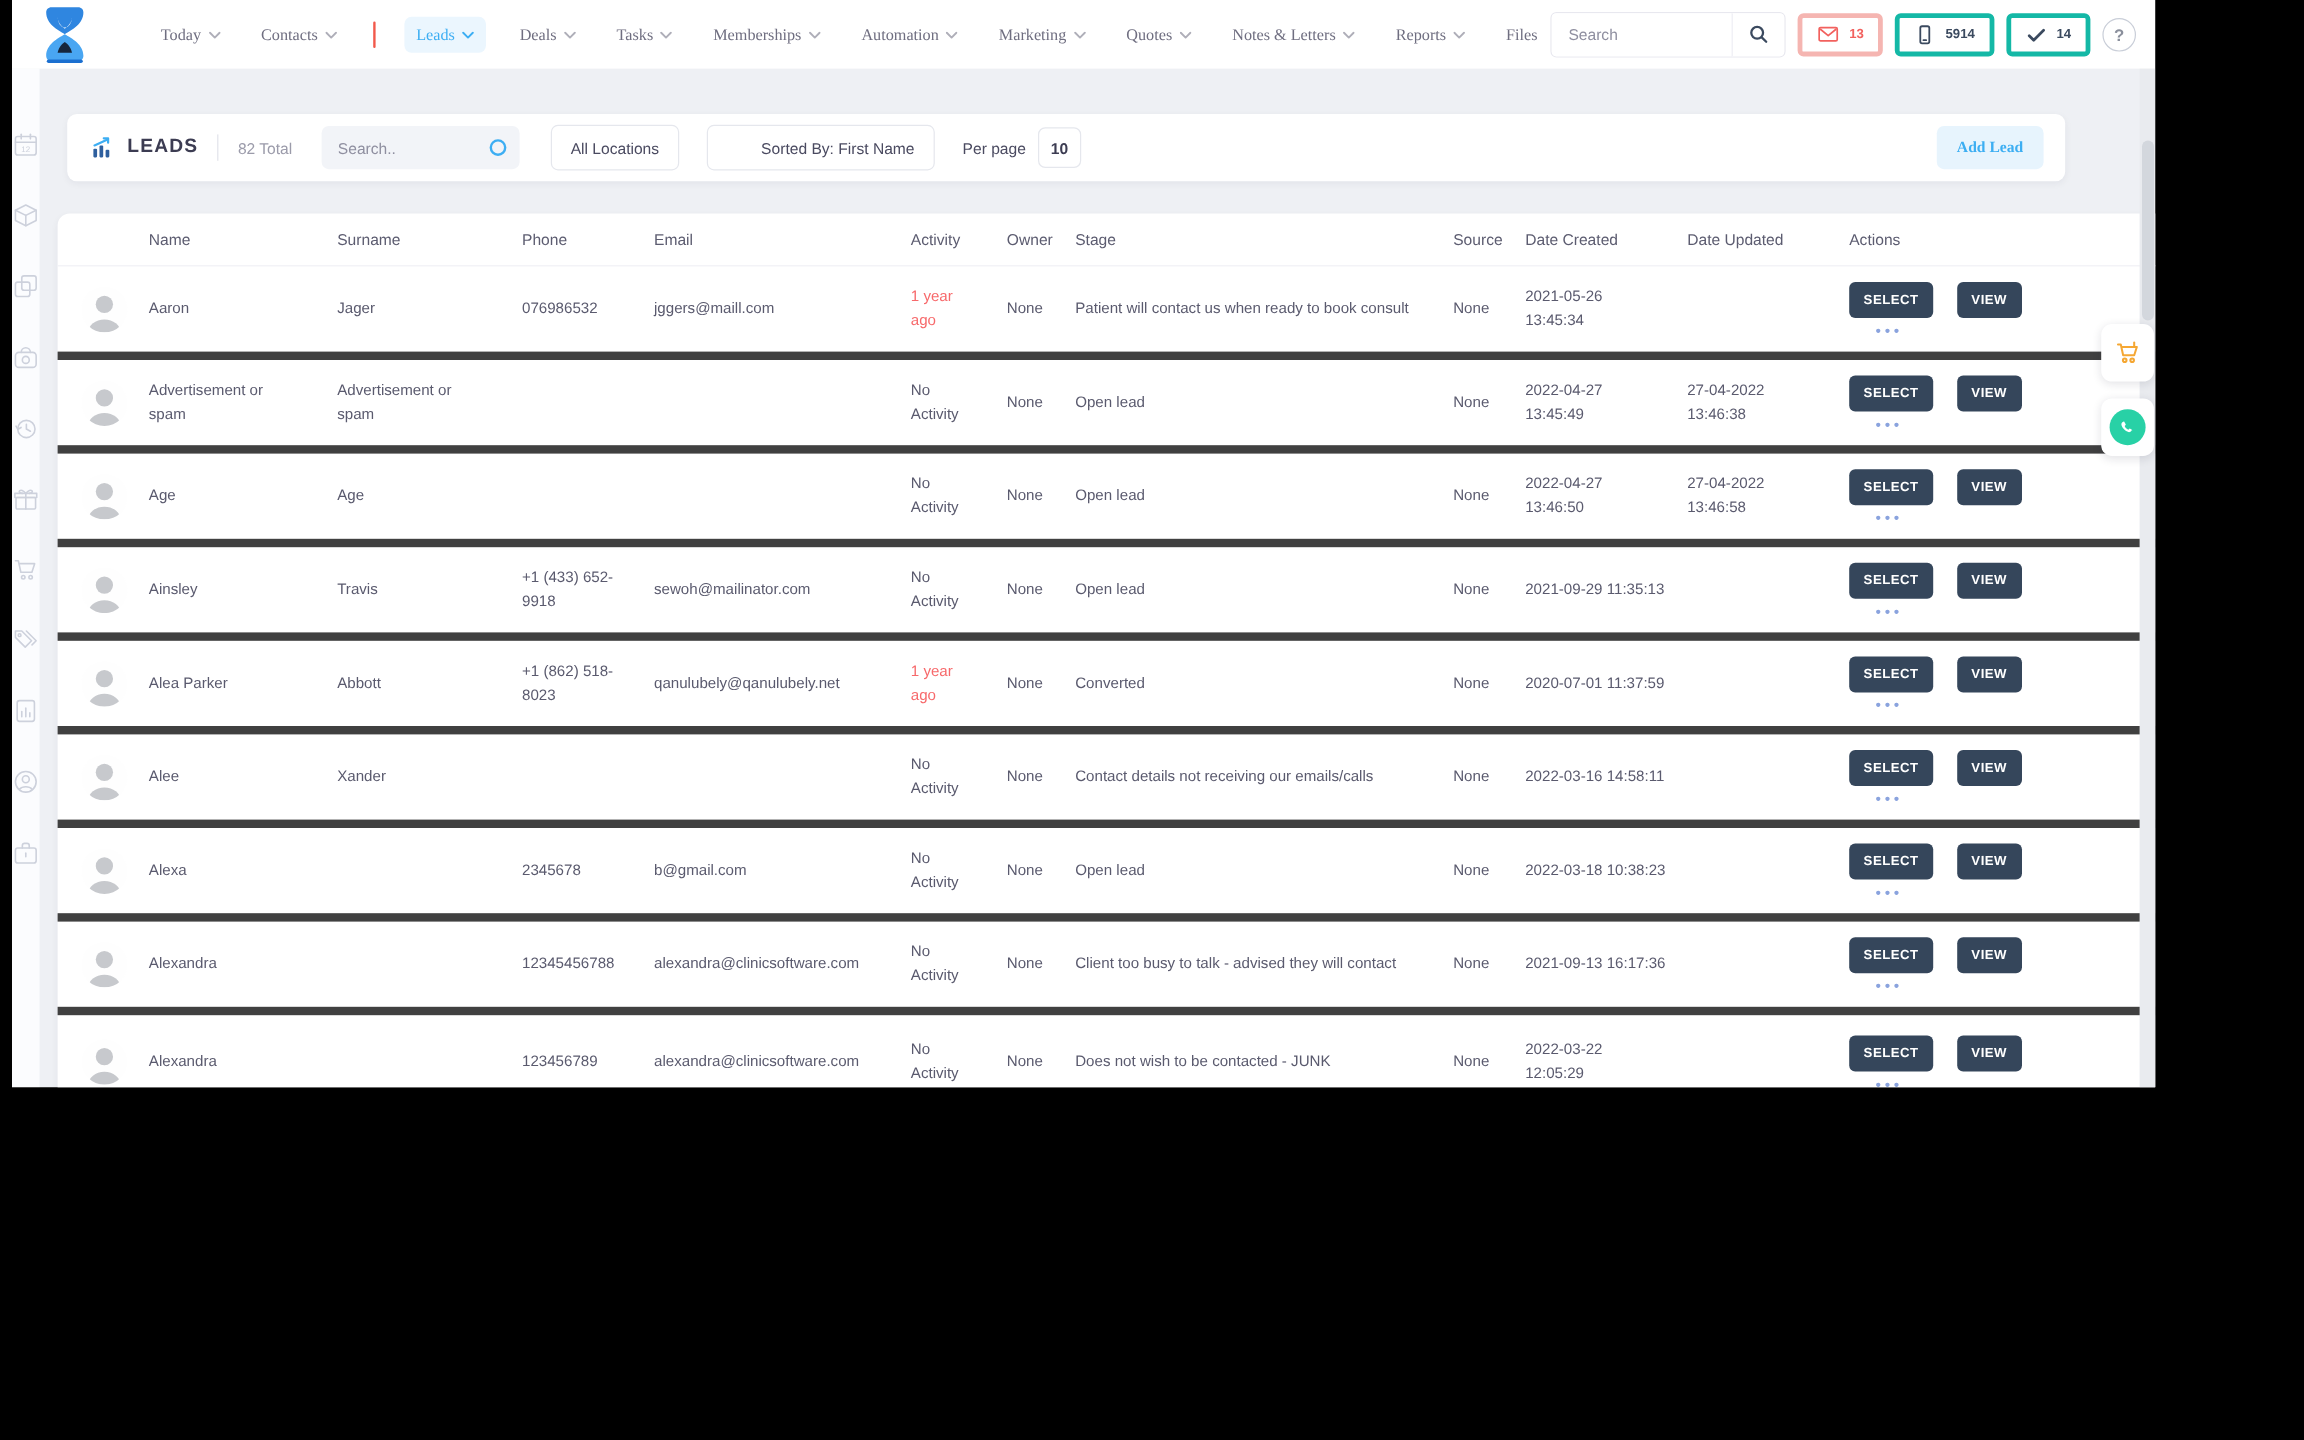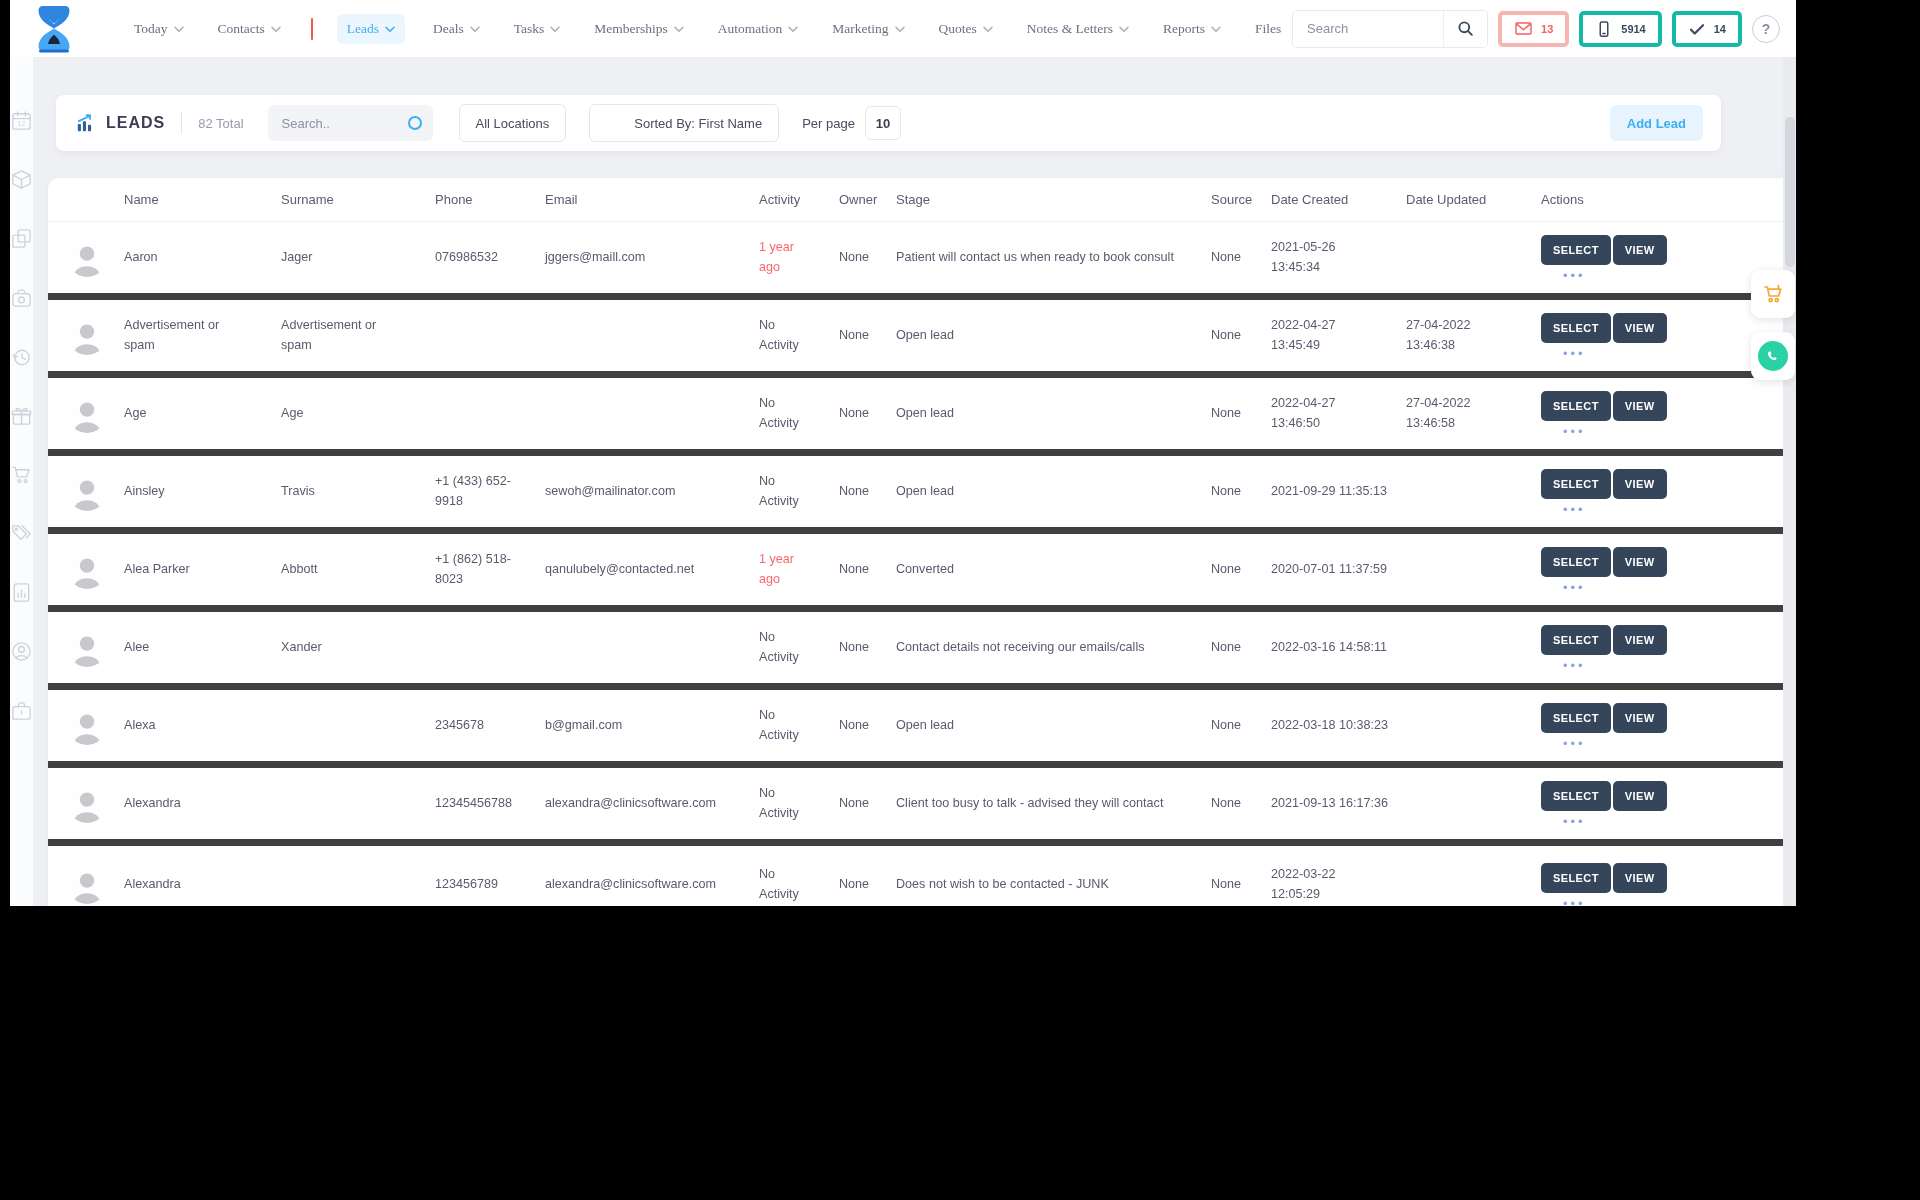--- a/index.html
+++ b/index.html
@@ -37,38 +37,38 @@
   .tb-divider { width:1px; height:22px; background:#e2e3ea; margin:0 16px; }
   .tb-total { font-size:13px; color:#9b9baa; margin-right:24px; white-space:nowrap; }
   .tb-search { position:relative; width:165px; height:36px; margin-right:26px; }
   .tb-search input { width:100%; height:100%; border:none; outline:none; background:#f2f4f8; border-radius:6px; padding:0 36px 0 14px; font-size:13px; color:#55556b; font-family:inherit; }
   .tb-search input::placeholder { color:#8f8fa0; }
   .tb-search .ring { position:absolute; right:11px; top:11px; width:14px; height:14px; border:2.2px solid #3daef3; border-radius:50%; }
   .tb-box { height:38px; border:1px solid #e5e7ed; border-radius:6px; background:#fff; display:flex; align-items:center; padding:0 16px; font-size:13px; color:#4a4a60; margin-right:23px; cursor:pointer; white-space:nowrap; }
   .tb-box.sort { min-width:180px;padding-left:44px; }
   .pp-label { font-size:13px; color:#4a4a60; margin-right:10px; white-space:nowrap; }
   .pp-box { width:36px; height:34px; border:1px solid #e5e7ed; border-radius:6px; display:flex; align-items:center; justify-content:center; font-size:13px; font-weight:bold; color:#3c3c52; cursor:pointer; }
-  .add-lead { margin-left:auto; height:36px; border:none; background:#e7f4fd; color:#3caef2; font-size:13px; font-weight:bold; border-radius:6px; padding:0 17px; cursor:pointer; font-family:Liberation Sans, sans-serif; }
+  .add-lead { margin-left:auto; height:36px; border:none; background:#e7f4fd; color:#3caef2; font-size:13px; font-weight:bold; border-radius:6px; padding:0 17px; cursor:pointer; font-family:Liberation Serif, serif; }
 
   
   .table-card { margin:27px 0 0 15px; width:1784px; background:#fff; border-radius:10px; box-shadow:0 2px 6px rgba(23,28,50,.05); }
   .grid-row { display:grid; grid-template-columns:76px 157px 154px 110px 214px 80px 57px 315px 60px 135px 135px 1fr; align-items:center; }
   .thead { height:44px; border-bottom:1px solid #f0f1f5; }
   .th { font-size:13px; color:#5c5c70; font-weight:500; padding-right:10px; }
   .trow { height:78px; border-bottom:7px solid #404040; }
   .trow:last-child { border-bottom:none; }
   .td { font-size:12.6px; color:#5a5a6e; line-height:1.55; padding-right:12px; }
   .td.name { padding-right:36px; }
   .td.surname { padding-right:28px; }
   .td.activity { padding-right:22px; }
   .td.stage { padding-right:36px; }
   .td.red { color:#f7696b; }
   .avatar { width:38px; height:38px; margin-left:20px; border-radius:50%; background:#fefefe; overflow:hidden; display:flex; align-items:flex-end; justify-content:center; }
   .actions { display:flex; flex-direction:column; align-items:flex-start; }
-  .btn-row { display:flex; gap:2px; }
+  .btn-row { display:flex; gap:20px; }
   .abtn { height:30px; border:none; border-radius:5px; background:#35465b; color:#fff; font-size:11px; font-weight:bold; letter-spacing:.4px; padding:0 12px; cursor:pointer; font-family:inherit; }
   .dots { margin:7px 0 0 22px; color:#8aa3de; font-size:13px; letter-spacing:3px; cursor:pointer; line-height:8px; }
 
   
   .scroll-track { position:absolute; right:0; top:57px; bottom:0; width:13px; background:#e9ebef; }
   .scroll-thumb { position:absolute; right:1.5px; top:60px; width:10px; height:150px; border-radius:5px; background:#d3d7dd; }
   .float-btn { position:absolute; right:1px; width:44px; height:48px; background:#fff; border-radius:9px; box-shadow:0 2px 8px rgba(23,28,50,.12); display:flex; align-items:center; justify-content:center; cursor:pointer; }
   .float-btn.cart { top:270px; color:#f5a733; }
   .float-btn.wa { top:332px; }
   .wa-circle { width:30px; height:30px; border-radius:50%; background:#28d1a6; display:flex; align-items:center; justify-content:center; }
@@ -439,21 +439,21 @@
                 <div class="avatar">
                   <svg viewBox="0 0 40 40" width="38" height="36">
                     <circle cx="20" cy="14" r="8" fill="#c7c9cd"></circle>
                     <path d="M5 40 a15 12 0 0 1 30 0 Z" fill="#c7c9cd"></path>
                   </svg>
                 </div>
               </div>
               <div class="td name">Alea Parker</div>
               <div class="td surname">Abbott</div>
               <div class="td phone">+1 (862) 518-8023</div>
-              <div class="td email">qanulubely@contacted.net</div>
+              <div class="td email">qanulubely@qanulubely.net</div>
               <div class="td activity red">1 year ago</div>
               <div class="td owner">None</div>
               <div class="td stage">Converted</div>
               <div class="td source">None</div>
               <div class="td created">2020-07-01 11:37:59</div>
               <div class="td updated"></div>
               <div class="td actions">
                 <div class="btn-row">
                   <button class="abtn">SELECT</button>
                   <button class="abtn">VIEW</button>

